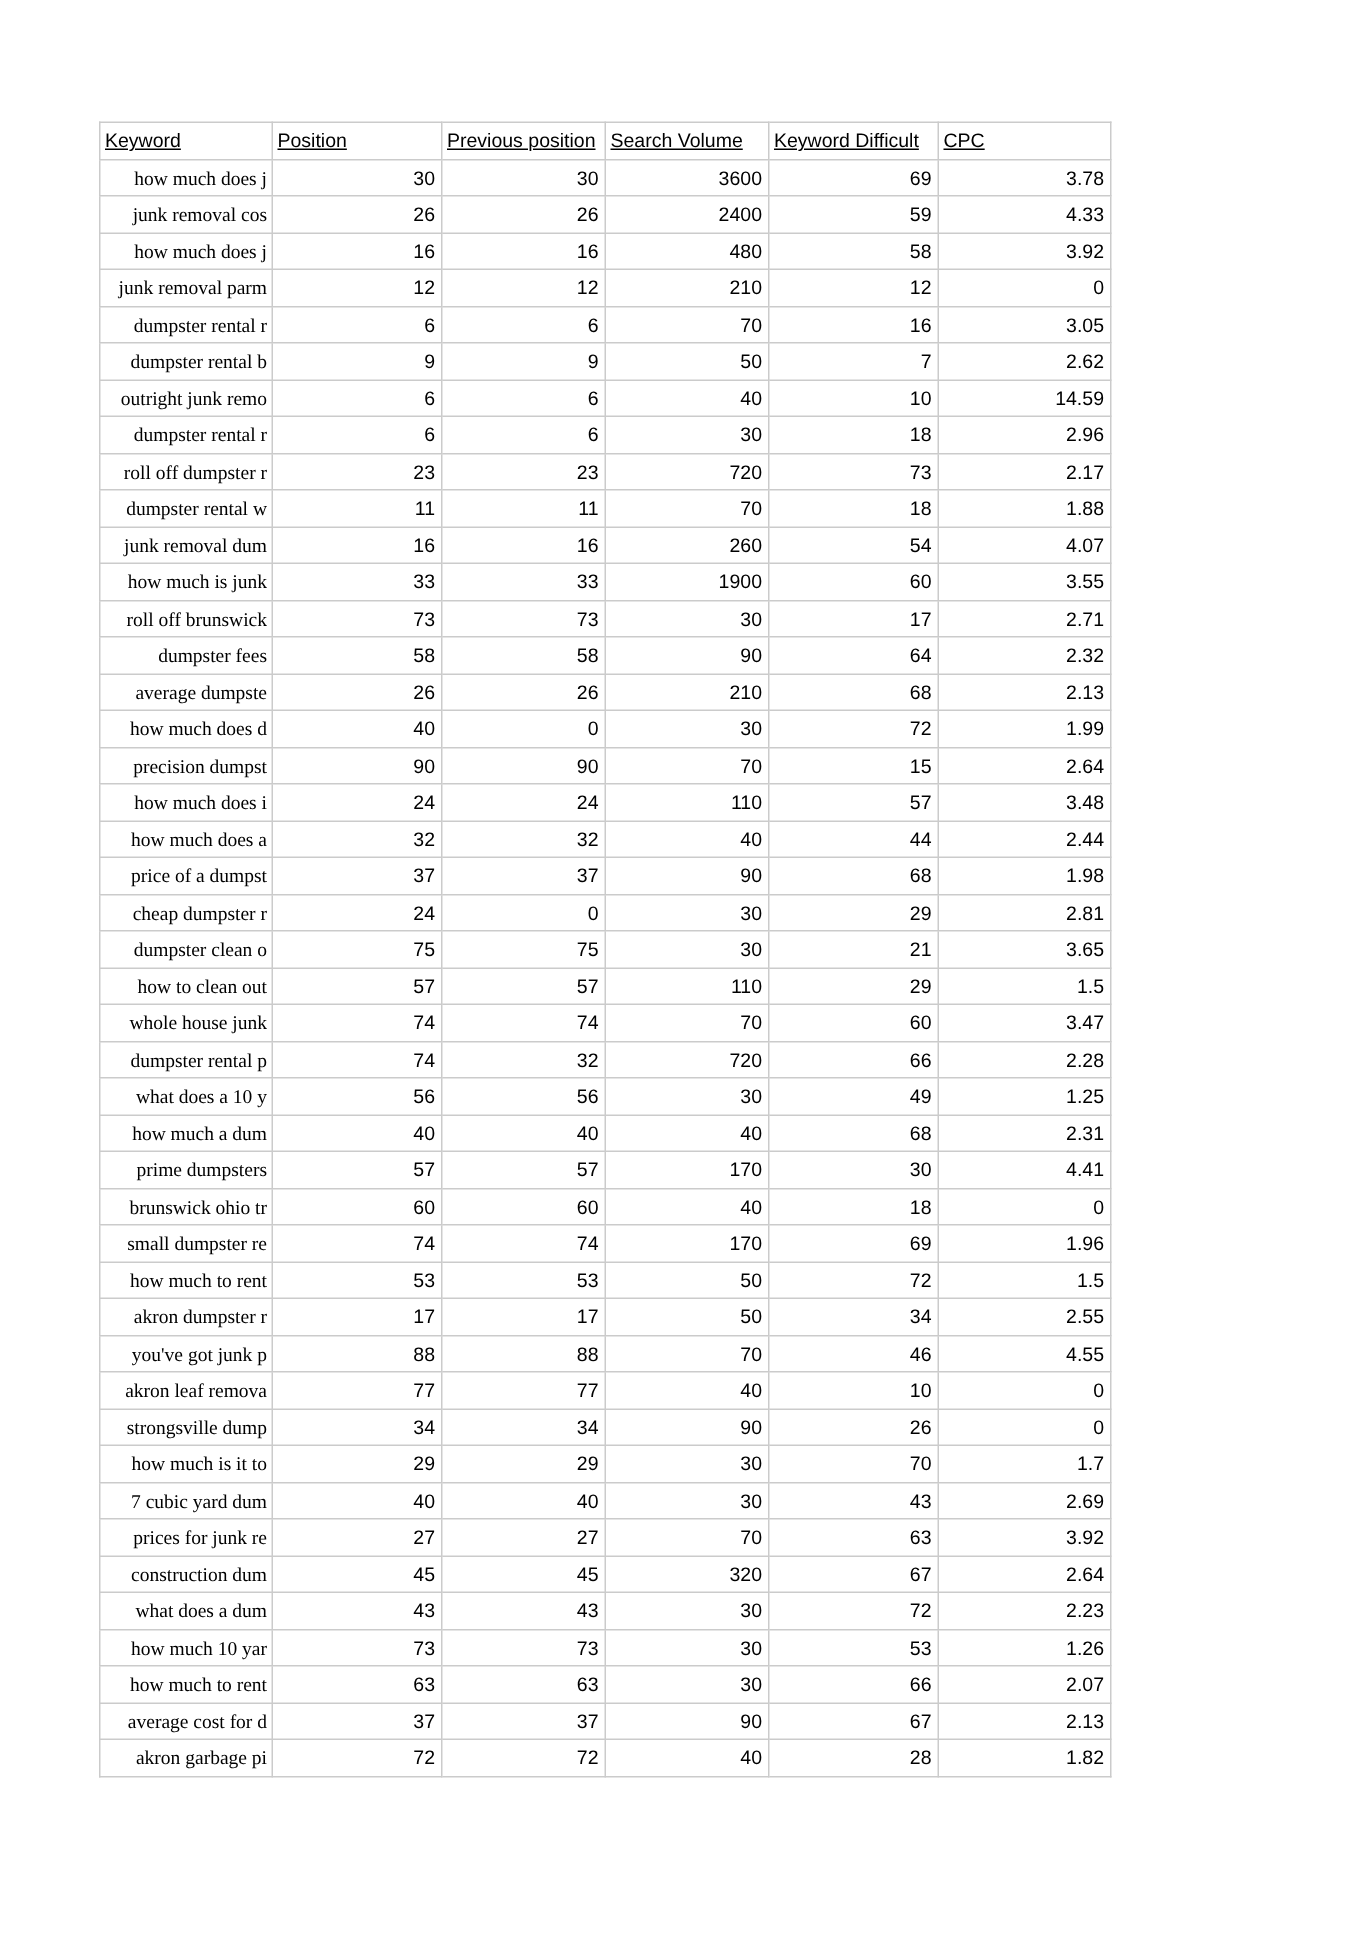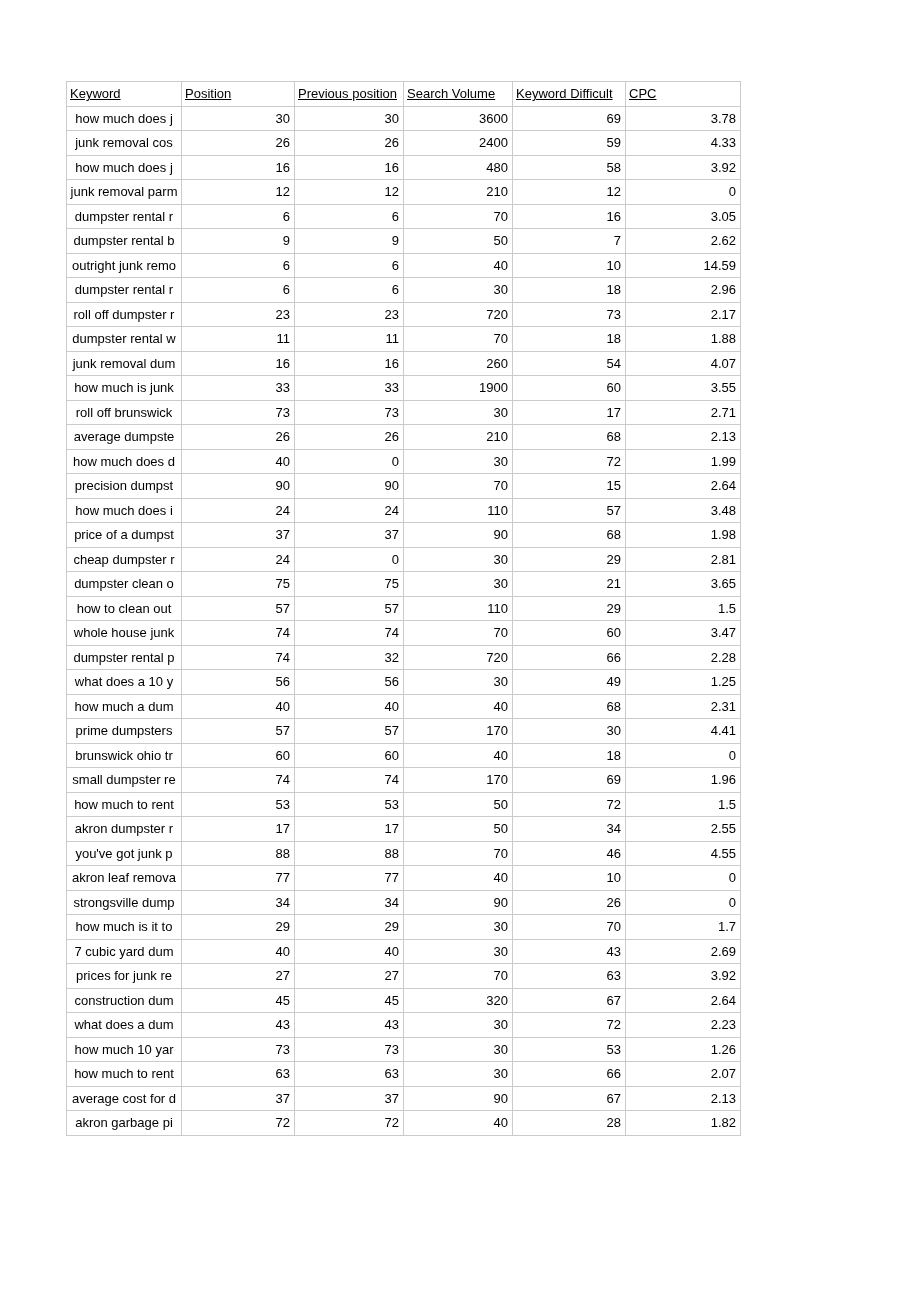--- a/index.html
+++ b/index.html
@@ -38,21 +38,22 @@
   }
   table.grid th {
     text-align: left;
     text-decoration: underline;
   }
   table.grid td.num {
     text-align: right;
     padding-right: 4px;
   }
   table.grid td.text {
-    text-align: center;
+    text-align: right;
+    font-family: Liberation Serif, serif;
   }
 </style>
 </head>
 <body>
 
 <div class="sheet">
   <table class="grid">
     <colgroup>
       <col style="width:115px">
       <col style="width:113px">
@@ -170,20 +171,28 @@
         </tr>
         <tr>
           <td class="text">roll off brunswick</td>
           <td class="num">73</td>
           <td class="num">73</td>
           <td class="num">30</td>
           <td class="num">17</td>
           <td class="num">2.71</td>
         </tr>
         <tr>
+          <td class="text">dumpster fees</td>
+          <td class="num">58</td>
+          <td class="num">58</td>
+          <td class="num">90</td>
+          <td class="num">64</td>
+          <td class="num">2.32</td>
+        </tr>
+        <tr>
           <td class="text">average dumpste</td>
           <td class="num">26</td>
           <td class="num">26</td>
           <td class="num">210</td>
           <td class="num">68</td>
           <td class="num">2.13</td>
         </tr>
         <tr>
           <td class="text">how much does d</td>
           <td class="num">40</td>
@@ -202,20 +211,28 @@
         </tr>
         <tr>
           <td class="text">how much does i</td>
           <td class="num">24</td>
           <td class="num">24</td>
           <td class="num">110</td>
           <td class="num">57</td>
           <td class="num">3.48</td>
         </tr>
         <tr>
+          <td class="text">how much does a</td>
+          <td class="num">32</td>
+          <td class="num">32</td>
+          <td class="num">40</td>
+          <td class="num">44</td>
+          <td class="num">2.44</td>
+        </tr>
+        <tr>
           <td class="text">price of a dumpst</td>
           <td class="num">37</td>
           <td class="num">37</td>
           <td class="num">90</td>
           <td class="num">68</td>
           <td class="num">1.98</td>
         </tr>
         <tr>
           <td class="text">cheap dumpster r</td>
           <td class="num">24</td>

